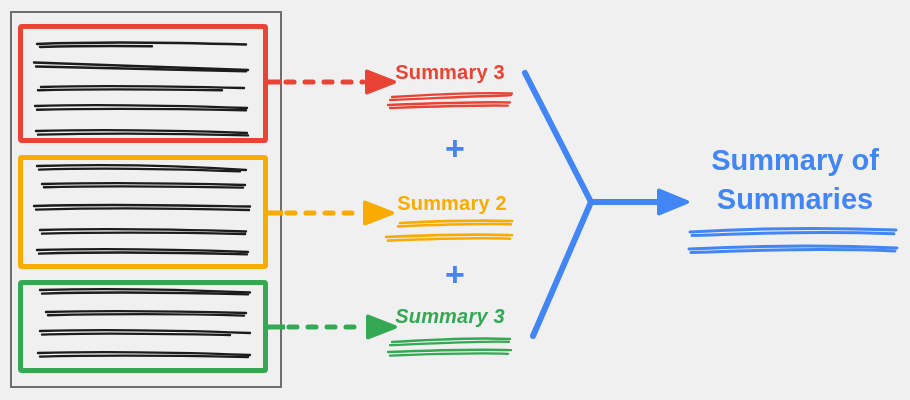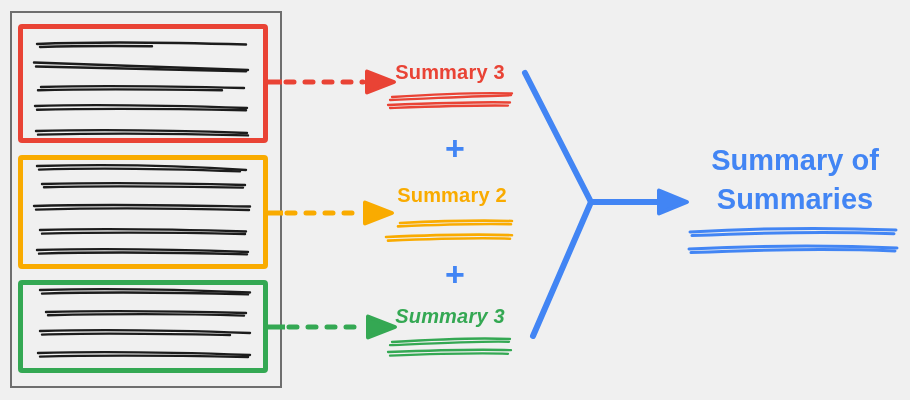--- a/index.html
+++ b/index.html
@@ -21,21 +21,21 @@
   svg.layer { position:absolute; left:0; top:0; width:910px; height:400px; }
   .sum-label {
     position:absolute; font-size:20px; font-weight:700; line-height:22px;
     text-align:center; letter-spacing:0.2px;
   }
   .c-red    { color:#E94335; }
   .c-orange { color:#F9AB00; }
   .c-green  { color:#34A853;font-style:italic; }
   .c-blue   { color:#4285F4; }
   .sum1 { left:386px; top:61px;  width:128px; }
-  .sum2 { left:388px; top:184px; width:128px; }
+  .sum2 { left:388px; top:192px; width:128px; }
   .sum3 { left:386px; top:305px; width:128px; }
   .plus {
     position:absolute; width:30px; text-align:center;
     font-size:34px; line-height:34px; font-weight:700;
   }
   .plus-1 { left:440px; top:131px; }
   .plus-2 { left:440px; top:257px; }
   .result-label {
     position:absolute; left:673px; top:141px; width:244px;
     font-size:29px; line-height:39px; font-weight:700; text-align:center;

